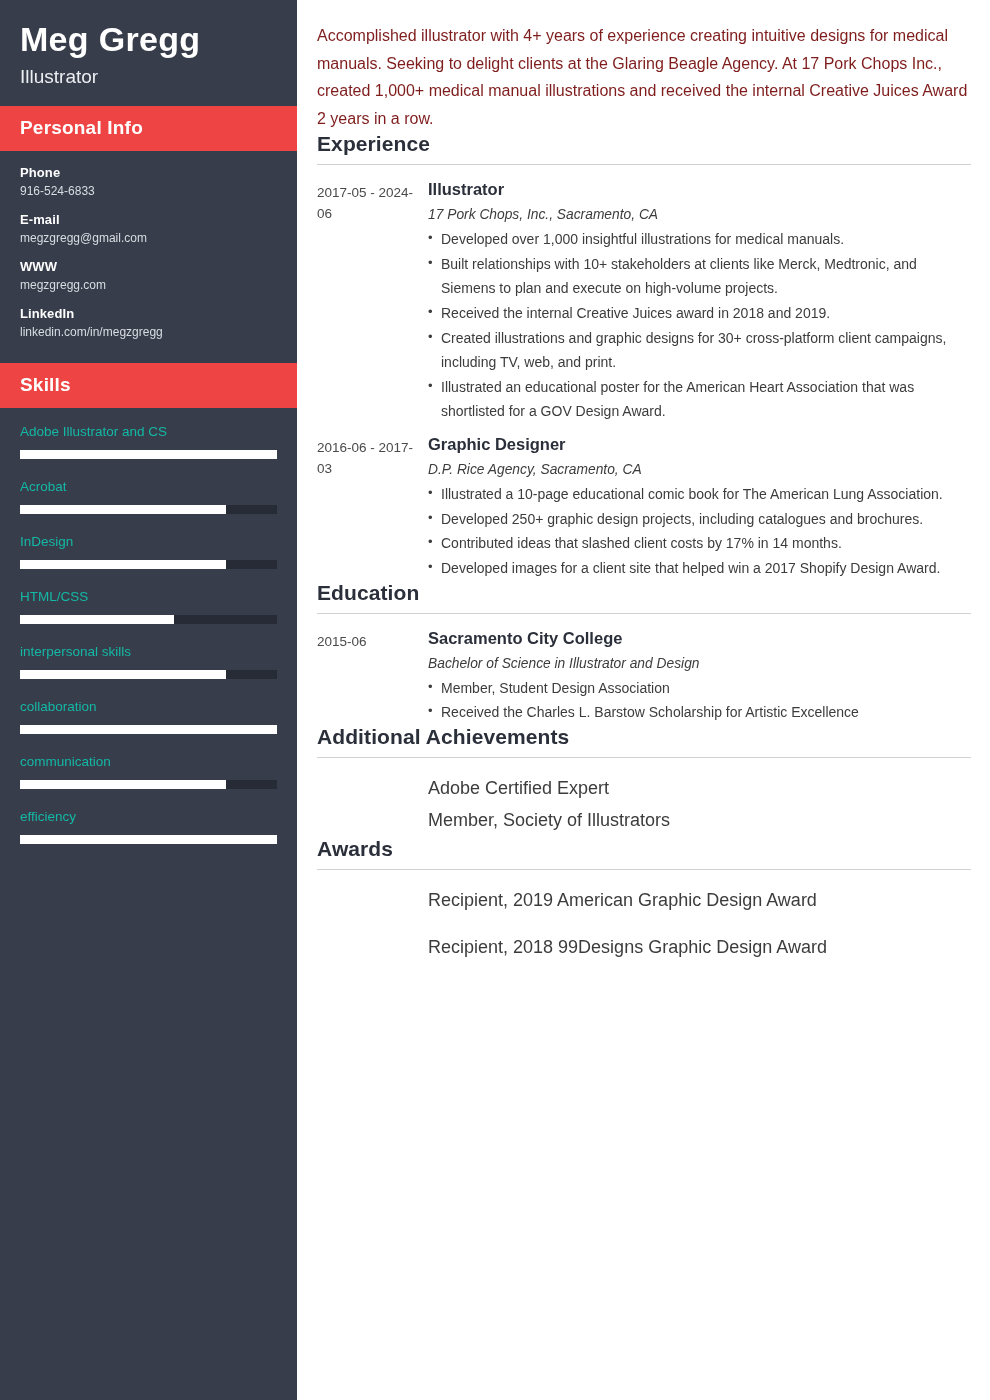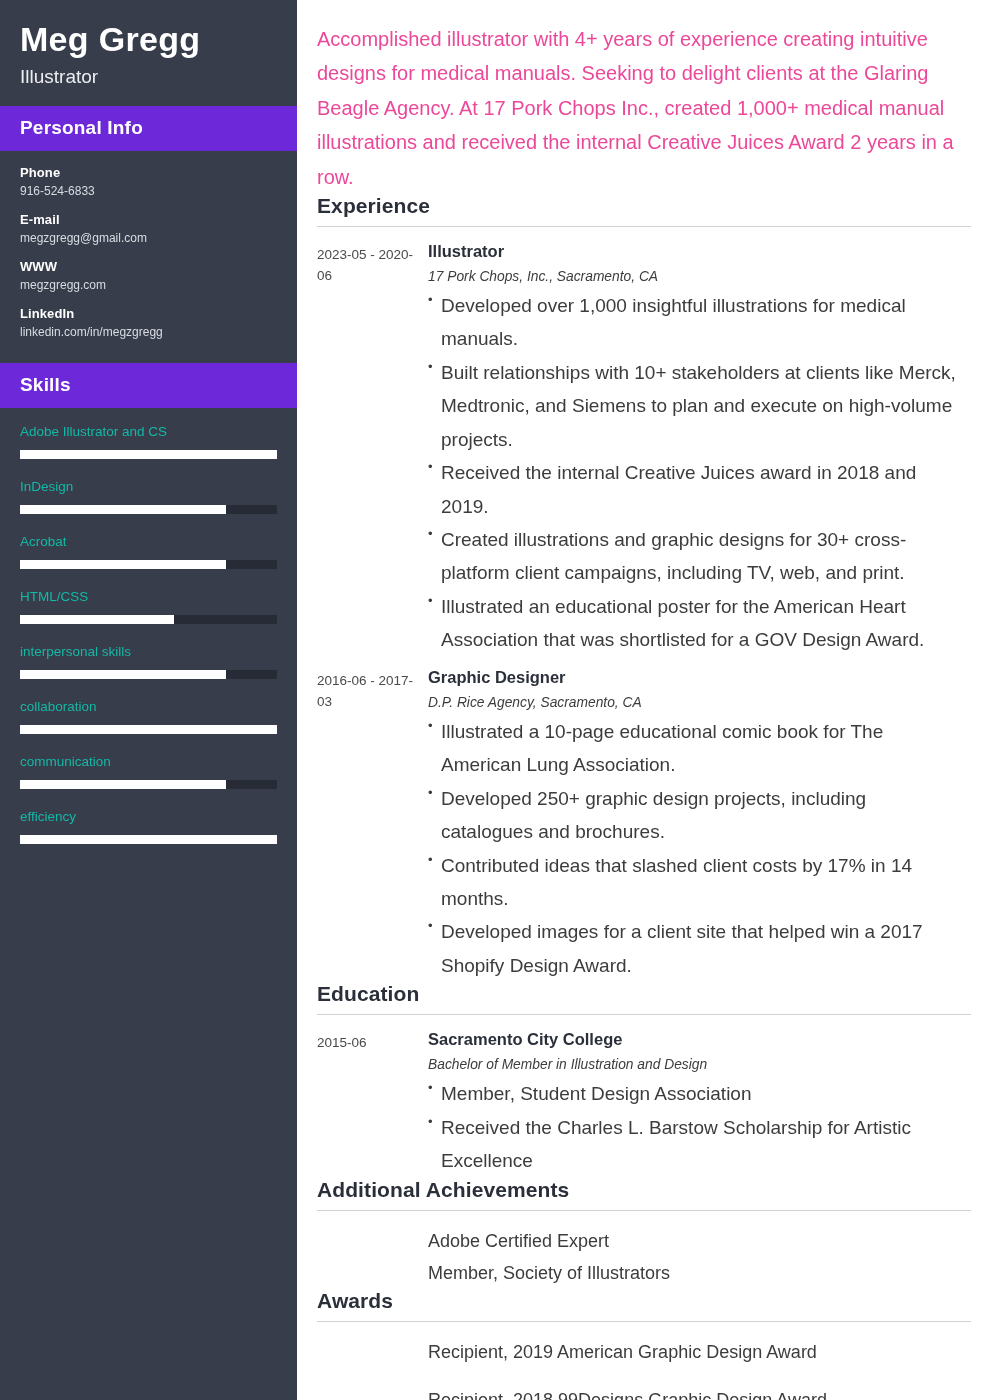--- a/index.html
+++ b/index.html
@@ -28,21 +28,21 @@
     line-height:1.15;
     color:#ffffff;
   }
   .job-title {
     font-size:19px;
     font-weight:normal;
     color:#eceef1;
     margin-top:7px;
   }
   .side-head {
-    background:#6d28d9;
+    background:#ef4444;
     padding:11px 20px 12px 20px;
   }
   .side-head h2 {
     font-size:19px;
     font-weight:bold;
     color:#ffffff;
     letter-spacing:0.2px;
   }
   .side-body { padding:14px 20px 10px 20px; }
 
@@ -78,23 +78,23 @@
     background:#ffffff;
   }
 
   
   .main {
     flex:1 1 auto;
     padding:22px 20px 0 20px;
     background:#ffffff;
   }
   .summary {
-    font-size:20px;
+    font-size:16px;
     line-height:1.72;
-    color:#ec4899;
+    color:#7f1d1d;
     padding:0 0 0 0;
     max-width:660px;
   }
   .section { }
   .section-title {
     font-size:21px;
     font-weight:bold;
     color:#2a2f3a;
     padding-bottom:8px;
     letter-spacing:0.1px;
@@ -121,21 +121,21 @@
     margin-bottom:8px;
   }
   .entry-sub {
     font-size:13.8px;
     font-style:italic;
     color:#3c3c3c;
     margin-bottom:5px;
   }
   ul.bullets { list-style:none; }
   ul.bullets li {
-    font-size:19px;
+    font-size:14px;
     line-height:1.76;
     color:#3c3c3c;
     padding-left:13px;
     position:relative;
     max-width:530px;
   }
   ul.bullets li:before {
     content:"\2022";
     position:absolute;
     left:0;
@@ -190,27 +190,27 @@
       <h2>Skills</h2>
     </div>
     <div class="skills-body" id="skills-list">
         <div class="skill">
           <div class="skill-name">Adobe Illustrator and CS</div>
           <div class="skill-track">
             <div class="skill-fill" style="width: 100%;"></div>
           </div>
         </div>
         <div class="skill">
+          <div class="skill-name">Acrobat</div>
+          <div class="skill-track">
+            <div class="skill-fill" style="width: 80%;"></div>
+          </div>
+        </div>
+        <div class="skill">
           <div class="skill-name">InDesign</div>
-          <div class="skill-track">
-            <div class="skill-fill" style="width: 80%;"></div>
-          </div>
-        </div>
-        <div class="skill">
-          <div class="skill-name">Acrobat</div>
           <div class="skill-track">
             <div class="skill-fill" style="width: 80%;"></div>
           </div>
         </div>
         <div class="skill">
           <div class="skill-name">HTML/CSS</div>
           <div class="skill-track">
             <div class="skill-fill" style="width: 60%;"></div>
           </div>
         </div>
@@ -244,21 +244,21 @@
 
   <main class="main">
 
     <p class="summary">Accomplished illustrator with 4+ years of experience creating intuitive designs for medical manuals. Seeking to delight clients at the Glaring Beagle Agency. At 17 Pork Chops Inc., created 1,000+ medical manual illustrations and received the internal Creative Juices Award 2 years in a row.</p>
 
     <section class="section">
       <div class="section-title">Experience</div>
       <div class="rule"></div>
       <div id="experience-entries">
           <div class="entry">
-            <div class="entry-date">2023-05 - 2020-06</div>
+            <div class="entry-date">2017-05 - 2024-06</div>
             <div class="entry-body">
               <div class="entry-title">Illustrator</div>
               <div class="entry-sub">17 Pork Chops, Inc., Sacramento, CA</div>
               <ul class="bullets">
                 <li>Developed over 1,000 insightful illustrations for medical manuals.</li>
                 <li>Built relationships with 10+ stakeholders at clients like Merck, Medtronic, and Siemens to plan and execute on high-volume projects.</li>
                 <li>Received the internal Creative Juices award in 2018 and 2019.</li>
                 <li>Created illustrations and graphic designs for 30+ cross-platform client campaigns, including TV, web, and print.</li>
                 <li>Illustrated an educational poster for the American Heart Association that was shortlisted for a GOV Design Award.</li>
               </ul>
@@ -281,21 +281,21 @@
     </section>
 
     <section class="section">
       <div class="section-title">Education</div>
       <div class="rule"></div>
       <div id="education-entries">
           <div class="entry">
             <div class="entry-date">2015-06</div>
             <div class="entry-body">
               <div class="entry-title">Sacramento City College</div>
-              <div class="entry-sub">Bachelor of Member in Illustration and Design</div>
+              <div class="entry-sub">Bachelor of Science in Illustrator and Design</div>
               <ul class="bullets">
                 <li>Member, Student Design Association</li>
                 <li>Received the Charles L. Barstow Scholarship for Artistic Excellence</li>
               </ul>
             </div>
           </div>
         </div>
     </section>
 
     <section class="section">

